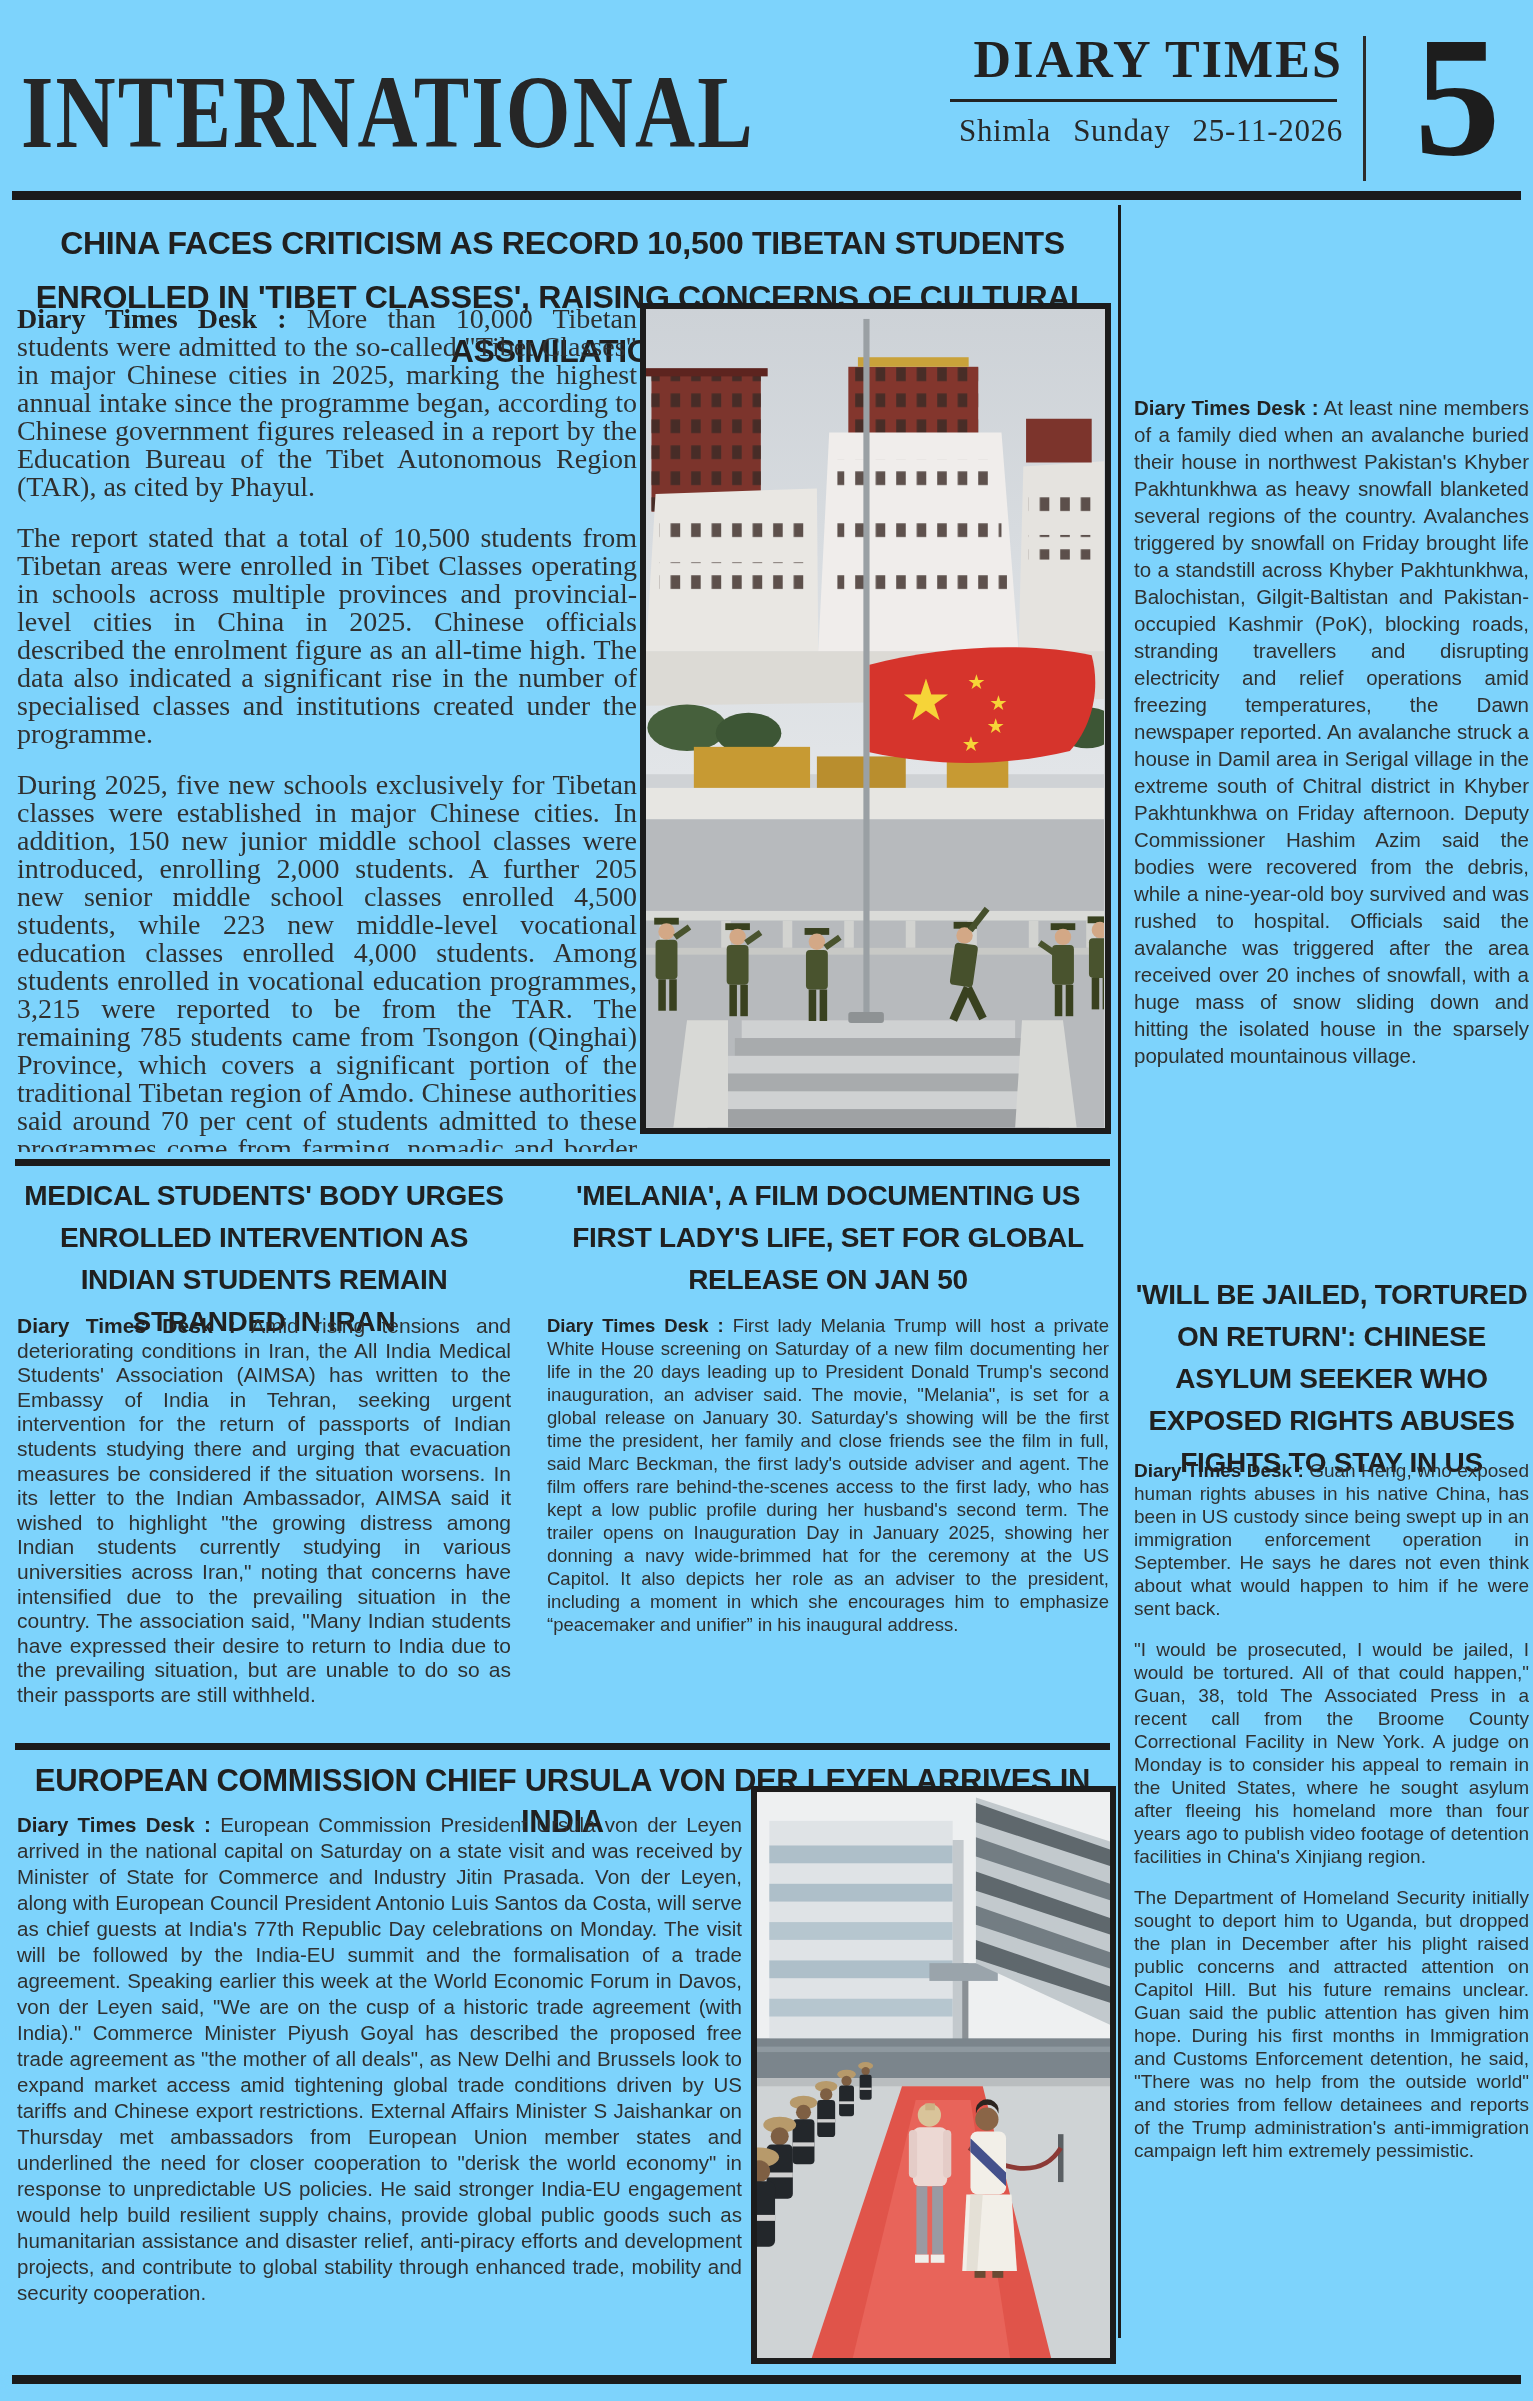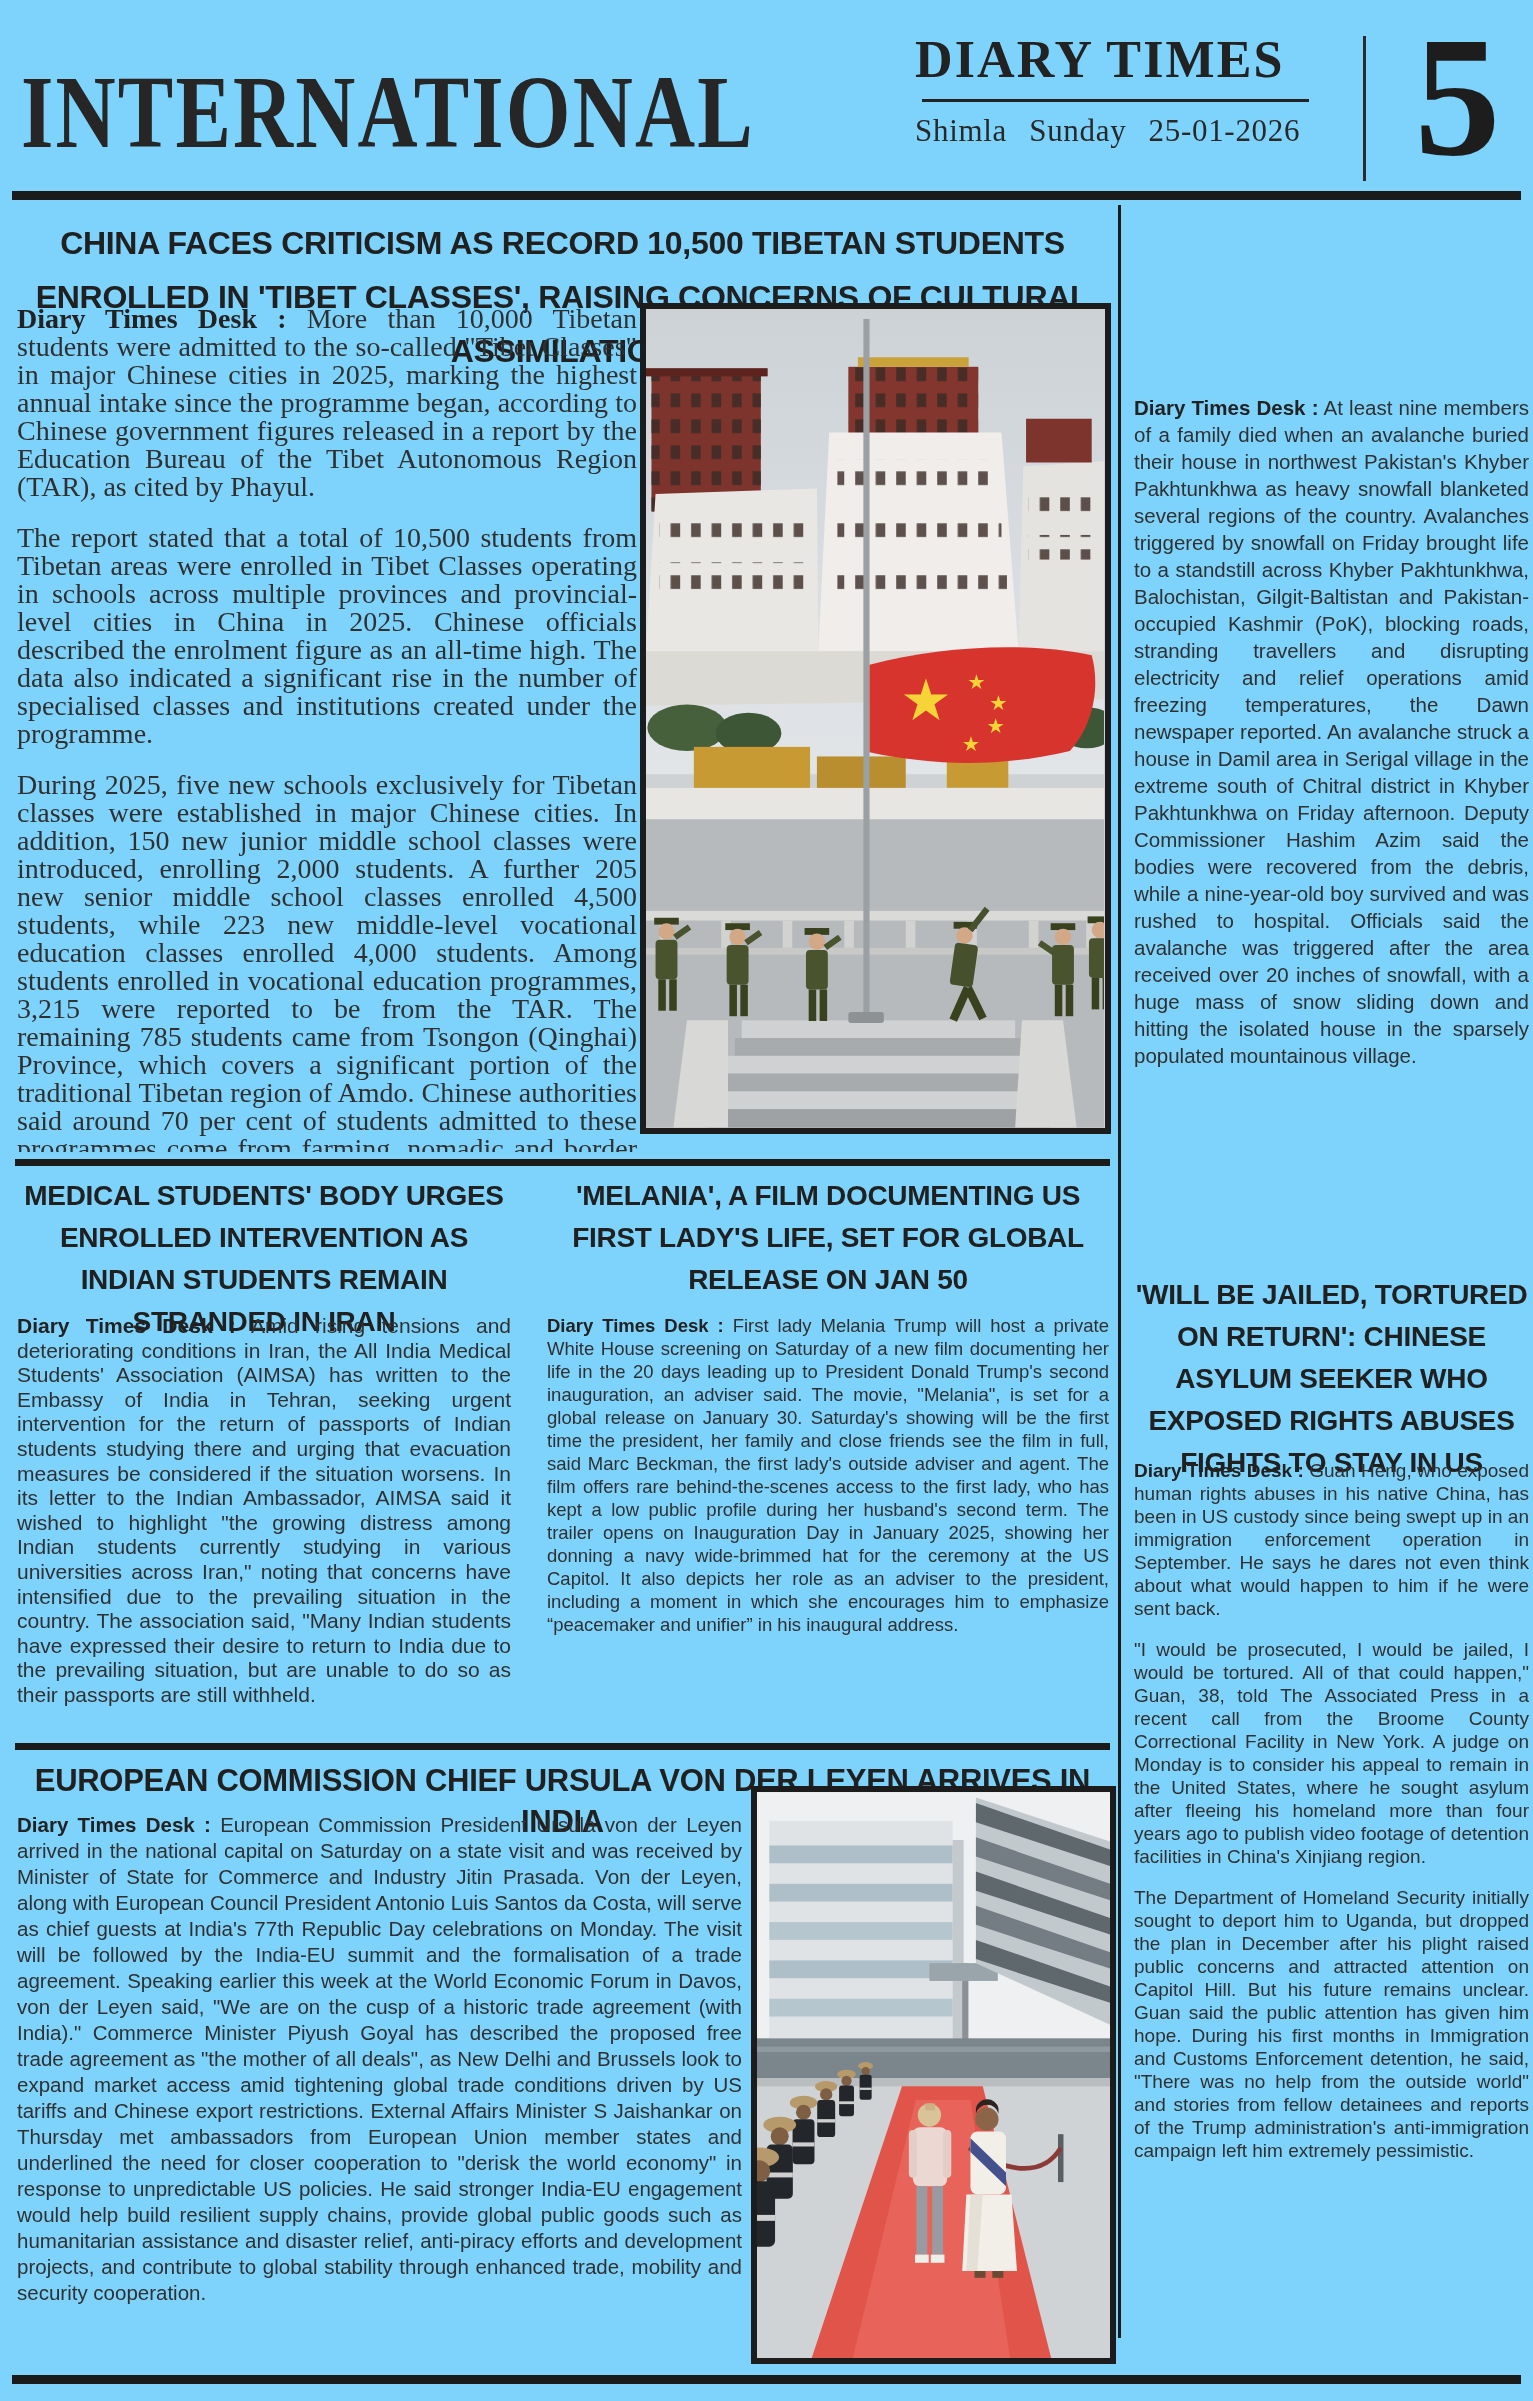--- a/index.html
+++ b/index.html
@@ -7,21 +7,21 @@
     position:relative;width:1533px;height:2401px;background:#7dd3fc;
     font-family:"Liberation Sans",sans-serif;color:#2e2e2e;overflow:hidden;margin:0 auto;
   }
   
   .section-title{position:absolute;left:20.5px;top:57px;white-space:nowrap;}
   .section-title .st-inner{
     display:inline-block;transform:scaleX(0.8);transform-origin:left top;
     font-family:"Liberation Serif",serif;font-weight:700;font-size:104px;line-height:109px;
     letter-spacing:2.7px;color:#262626;
   }
-  .masthead{position:absolute;left:915px;top:30px;width:400px;text-align:left;}
+  .masthead{position:absolute;left:943px;top:30px;width:400px;text-align:right;}
   .masthead-title{
     font-family:"Liberation Serif",serif;font-weight:700;font-size:52px;line-height:59px;
     letter-spacing:2.1px;color:#222;
   }
   .masthead-rule{margin:9.6px auto 0 auto;width:387px;height:3.4px;background:#232323;}
   .masthead-date{
     margin-top:11px;font-family:"Liberation Serif",serif;font-size:31px;line-height:36px;
     word-spacing:13.7px;letter-spacing:0.7px;color:#282828;
   }
   .header-vline{position:absolute;left:1363px;top:36px;width:2.7px;height:145px;background:#2c2c2c;}
@@ -65,21 +65,21 @@
 <body>
 
 <div class="page">
 
   <div class="section-title">
     <span class="st-inner">INTERNATIONAL</span>
   </div>
   <div class="masthead">
     <div class="masthead-title">DIARY TIMES</div>
     <div class="masthead-rule"></div>
-    <div class="masthead-date">Shimla Sunday 25-01-2026</div>
+    <div class="masthead-date">Shimla Sunday 25-11-2026</div>
   </div>
   <div class="header-vline"></div>
   <div class="page-number">5</div>
   <div class="header-rule"></div>
   <div class="col-divider"></div>
   <div class="hr1"></div>
   <div class="hr2"></div>
   <div class="bottom-rule"></div>
 
   <div class="headline hl-tibet">CHINA FACES CRITICISM AS RECORD 10,500 TIBETAN STUDENTS ENROLLED IN 'TIBET CLASSES', RAISING CONCERNS OF CULTURAL ASSIMILATION</div>

